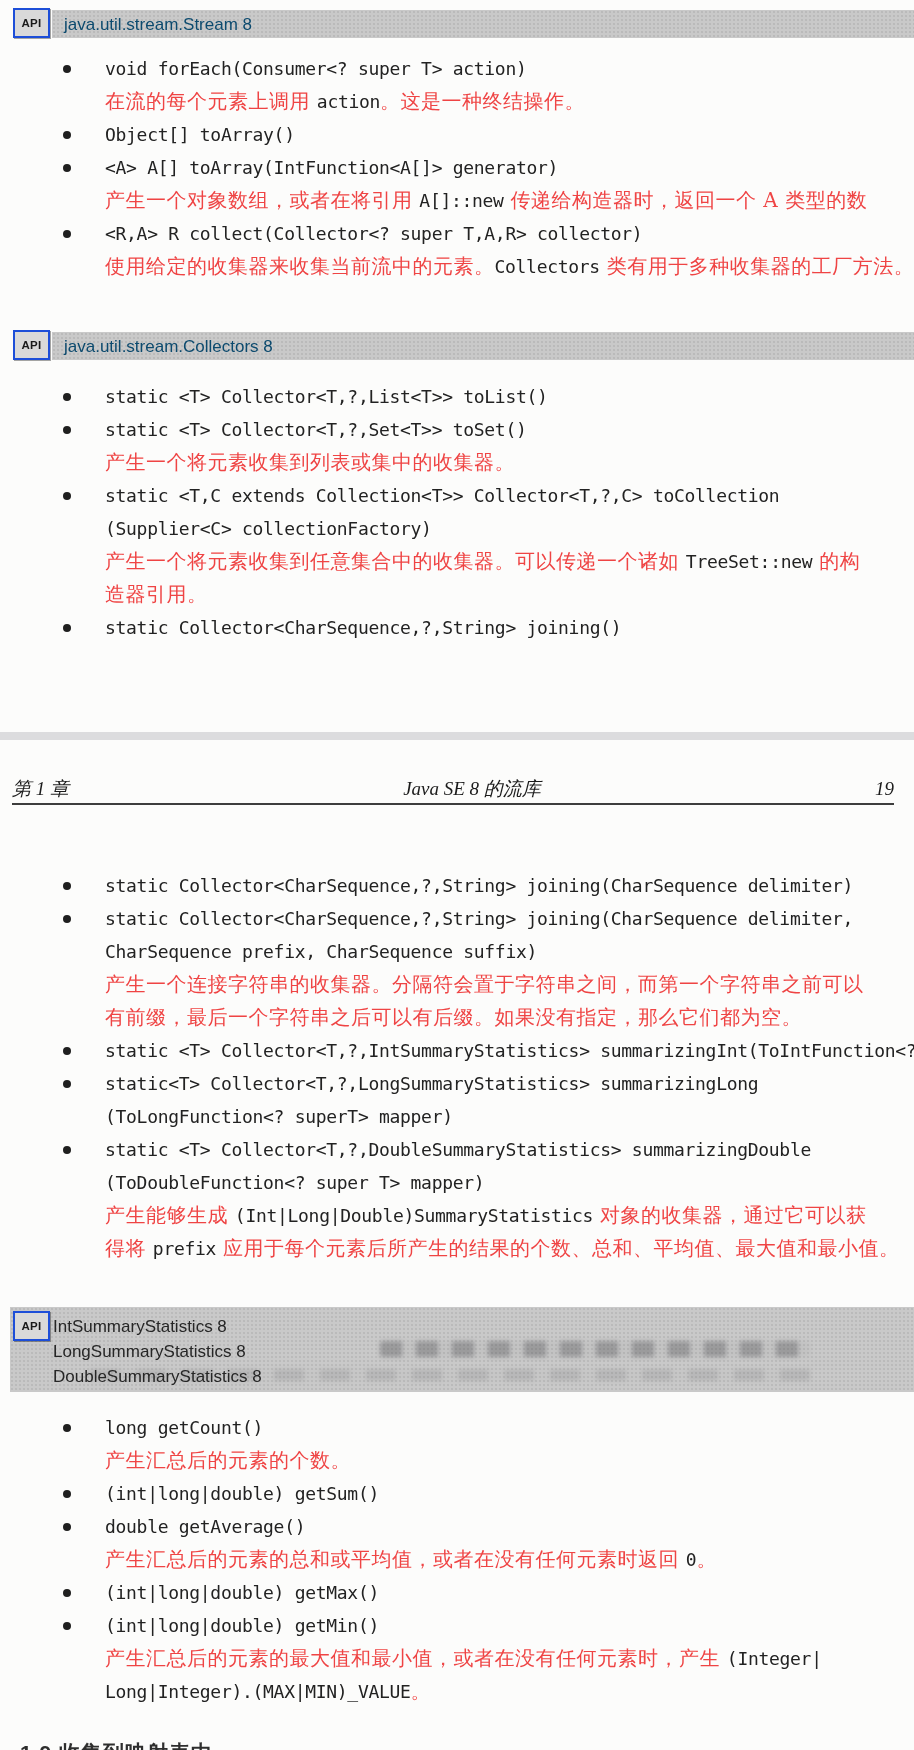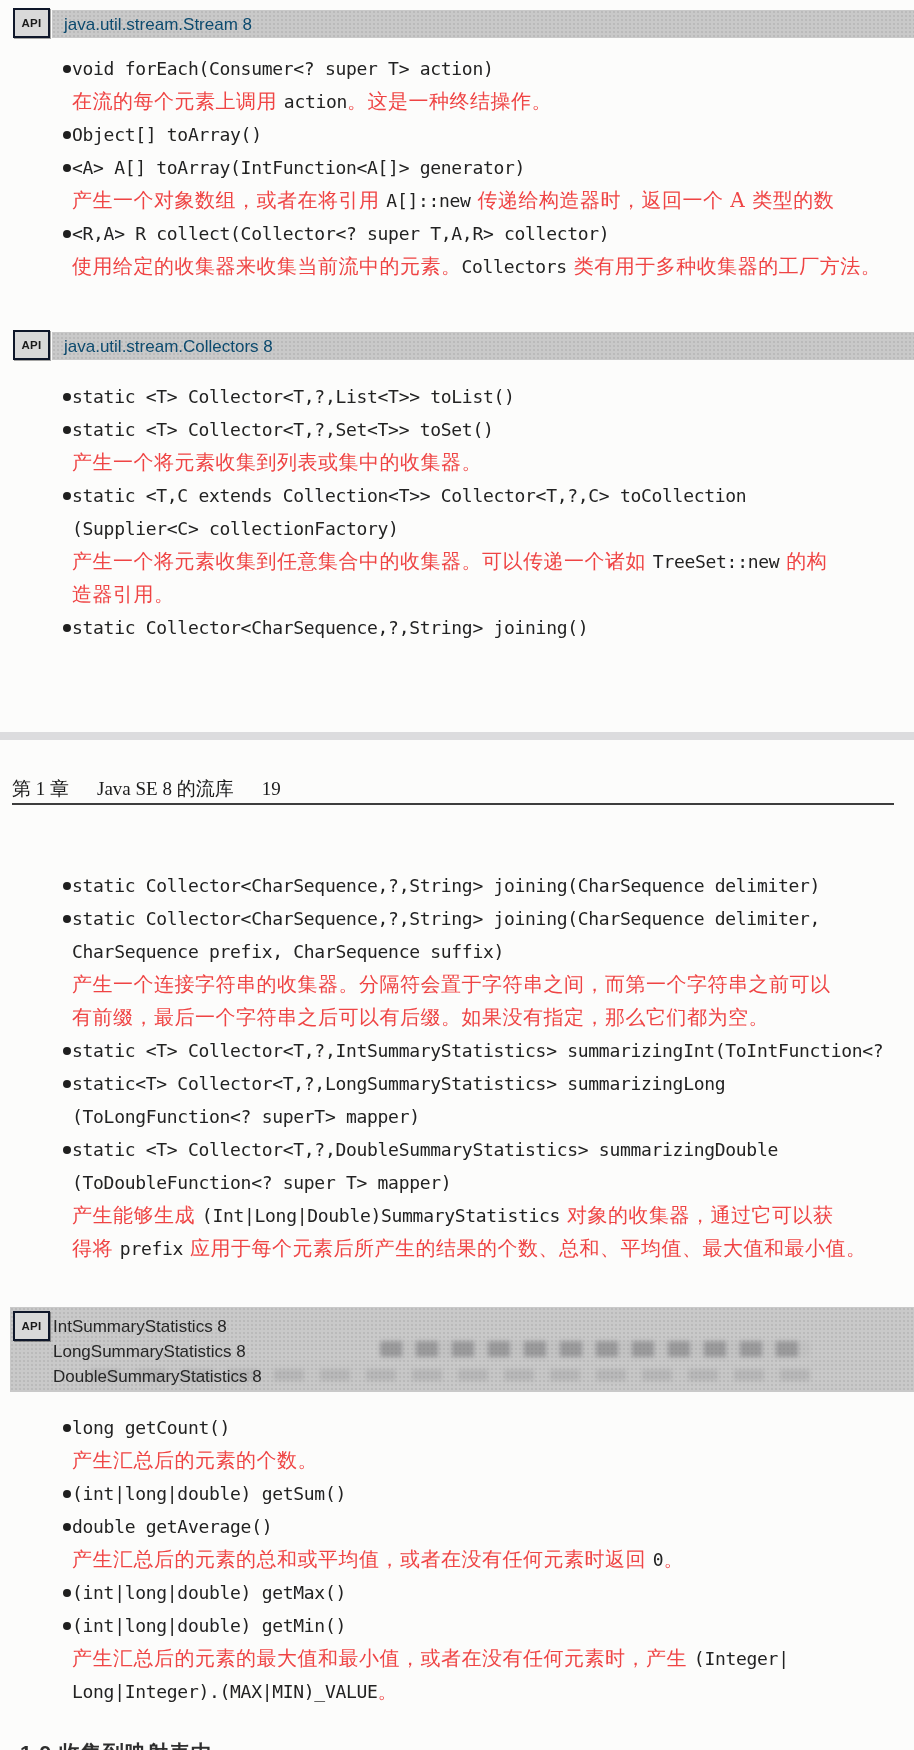--- a/index.html
+++ b/index.html
@@ -18,21 +18,21 @@
   .api-bar{position:absolute;left:0;right:0;}
   .strip{
     position:absolute;top:2px;bottom:2px;right:0;background:var(--bar-bg);
     background-image:radial-gradient(rgba(110,110,110,.16) 1px, transparent 1.2px);
     background-size:4px 4px;
   }
   #bar-stream .strip,#bar-collectors .strip{left:52px;}
   #bar-summary .strip{left:10px;top:0;bottom:0;}
   .badge{
     position:absolute;left:13px;top:0;width:33px;height:26px;
-    background:#d9d9d9;border:2px solid #0f172a;box-shadow:1px 1px 0 rgba(0,0,0,.35);
+    background:#d9d9d9;border:2px solid #1d4ed8;box-shadow:1px 1px 0 rgba(0,0,0,.35);
     display:flex;align-items:center;justify-content:center;
     font-weight:bold;font-size:11.5px;letter-spacing:.3px;color:#1a1a1a;
   }
   #bar-summary .badge{top:4px;}
   .bar-title-single{
     position:absolute;left:64px;top:0;bottom:0;display:flex;align-items:center;
     font-size:17px;color:#0c4a6e;padding-top:1px;
   }
   #bar-stream{top:8px;height:32px;}
   #bar-collectors{top:330px;height:32px;}
@@ -44,34 +44,34 @@
   .ghost-1{left:380px;top:34px;width:430px;height:16px;
     background:repeating-linear-gradient(90deg,rgba(50,50,55,.30) 0 22px,rgba(50,50,55,.04) 22px 36px);}
   .ghost-2{left:90px;top:62px;width:720px;height:12px;opacity:.55;
     background:repeating-linear-gradient(90deg,rgba(60,60,65,.22) 0 30px,rgba(60,60,65,.03) 30px 46px);}
   
   .api-list{list-style:none;margin:0;padding:0;position:absolute;left:0;right:0;}
   #list-stream{top:52px;}
   #list-collectors{top:380px;}
   #list-page2{top:869px;}
   #list-summary{top:1411px;}
-  .line{height:33px;line-height:33px;position:relative;padding-left:72px;white-space:nowrap;}
+  .line{height:33px;line-height:33px;position:relative;padding-left:105px;white-space:nowrap;}
   .line.bullet::before{
     content:"";position:absolute;left:63px;top:13px;width:8px;height:8px;
     border-radius:50%;background:#1f1f1f;
   }
   .code{font-family:"DejaVu Sans Mono",monospace;font-size:18px;letter-spacing:-0.3px;color:#222222;}
   .cjk{font-family:"DejaVu Serif",serif;font-size:20px;letter-spacing:.5px;color:#ef4444;}
   
   .separator{position:absolute;left:0;top:732px;width:914px;height:8px;background:var(--separator);}
   .running-header{
     position:absolute;left:12px;right:20px;top:776px;height:27px;
     border-bottom:2.5px solid var(--rule);
-    display:flex;justify-content:flex-start;align-items:baseline;gap:28px;
-    font-family:"Liberation Serif",serif;font-size:19px;color:#1c1c1c;
+    display:flex;justify-content:space-between;align-items:baseline;gap:28px;
+    font-family:"Liberation Serif",serif;font-style:italic;font-size:19px;color:#1c1c1c;
   }
   .cut-heading{
     position:absolute;left:20px;top:1739px;font-weight:bold;font-size:21px;
     color:#2e2e2e;font-family:"Liberation Sans",sans-serif;white-space:nowrap;letter-spacing:1px;
   }
 </style>
 </head>
 <body>
 
 <div class="page">

